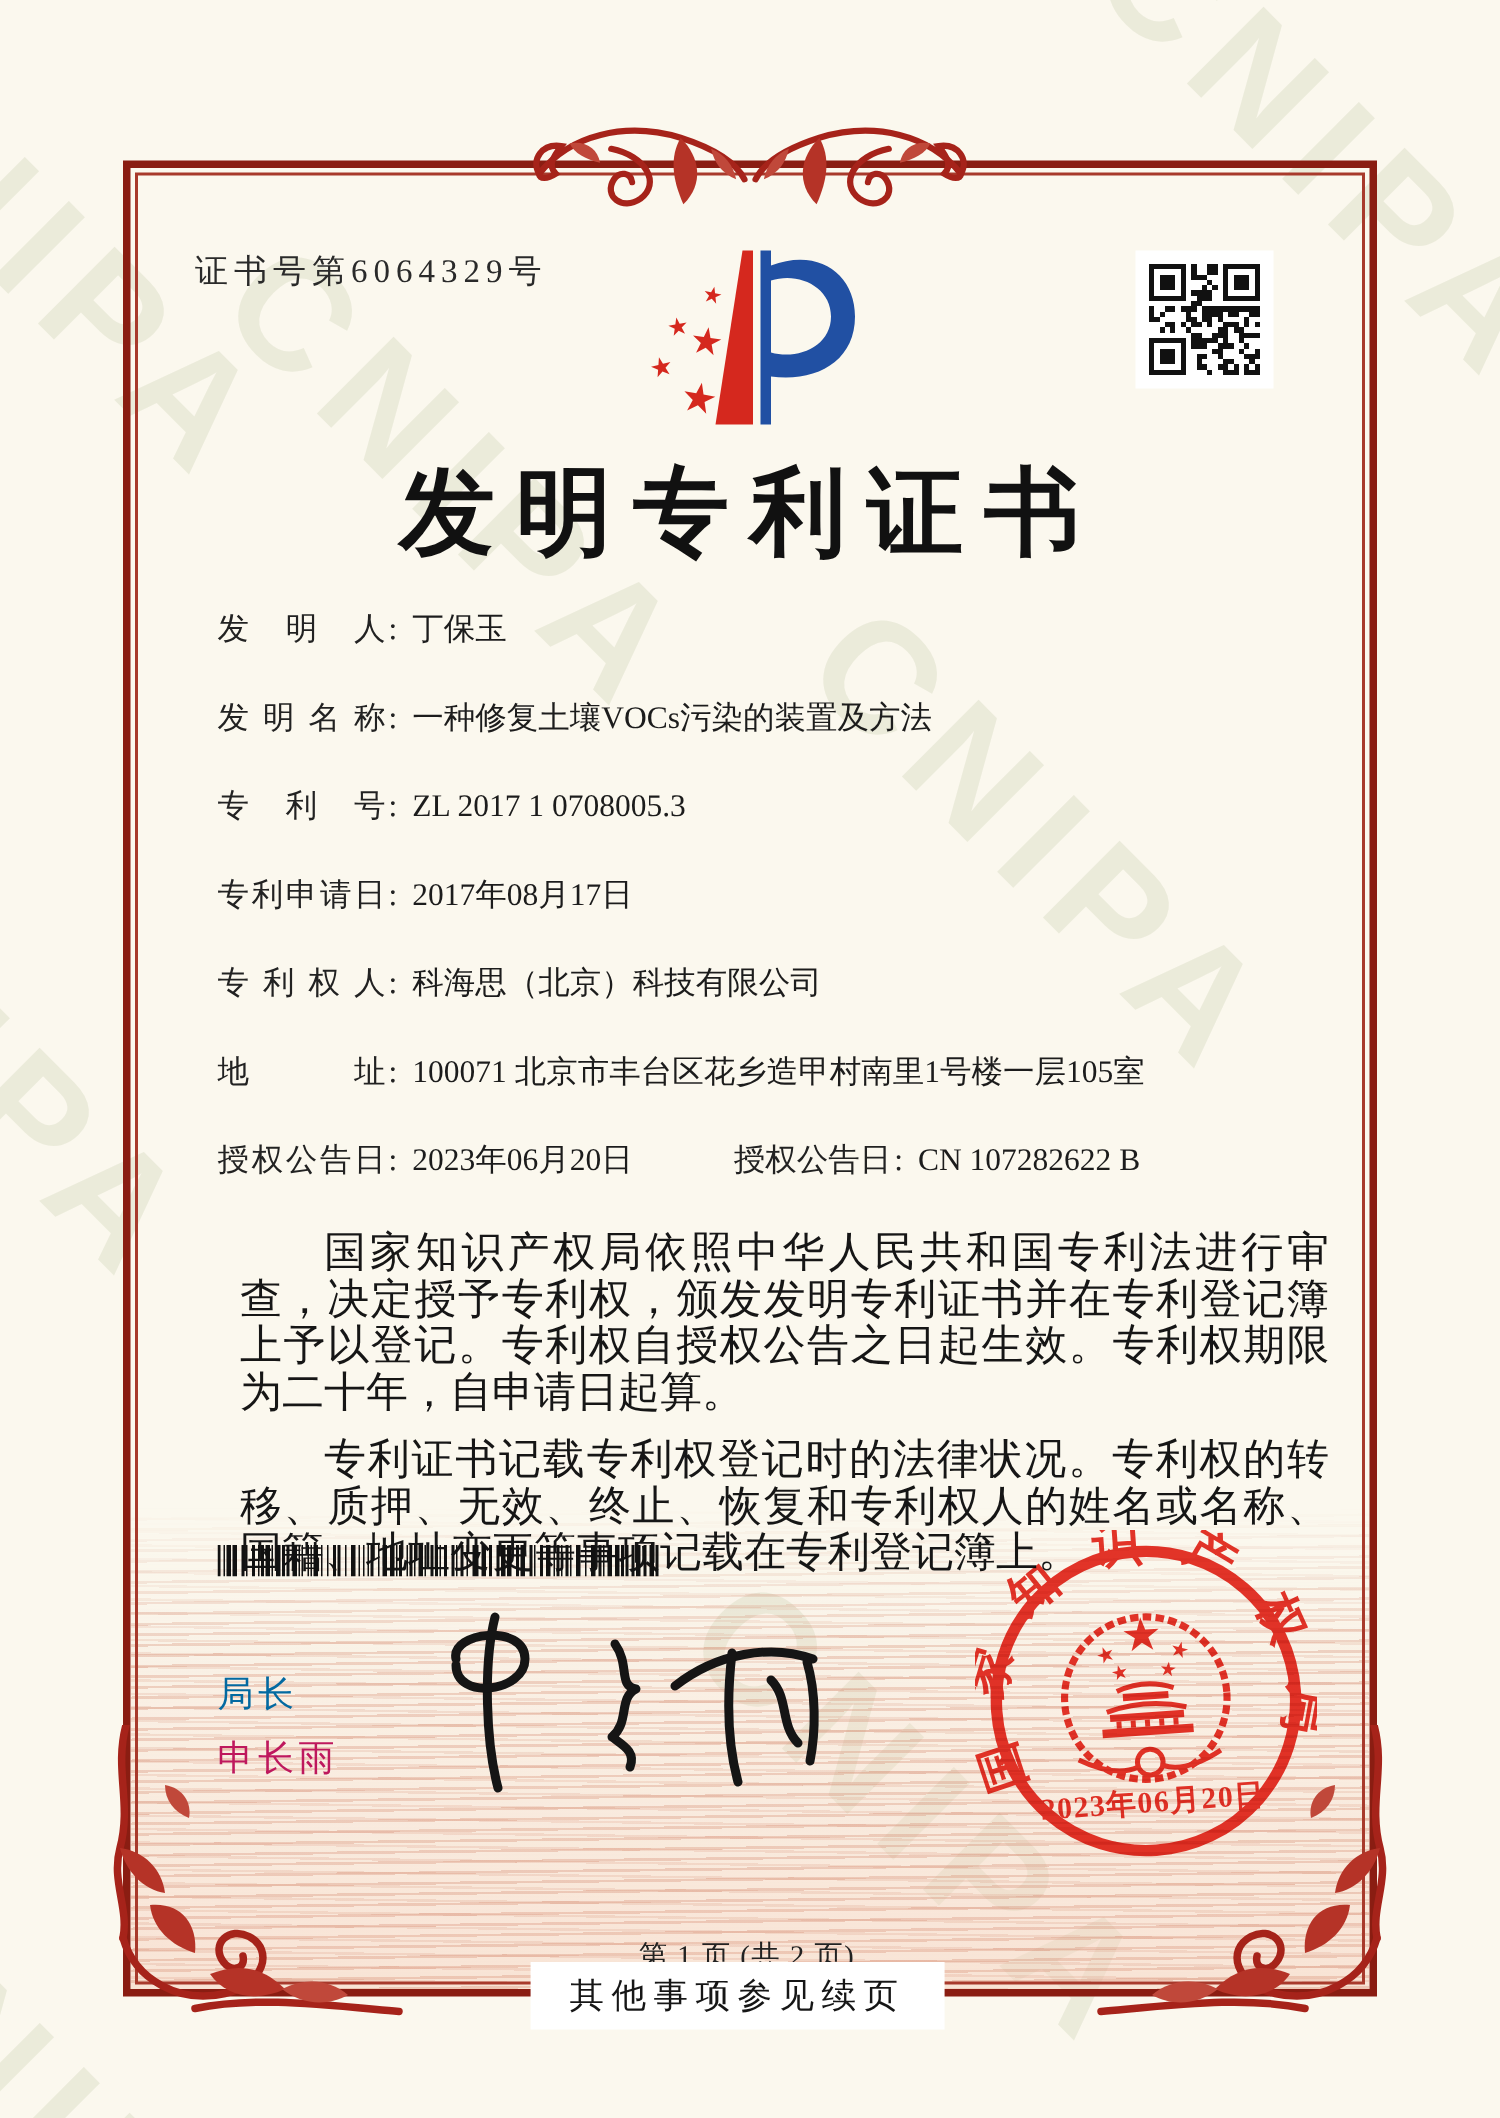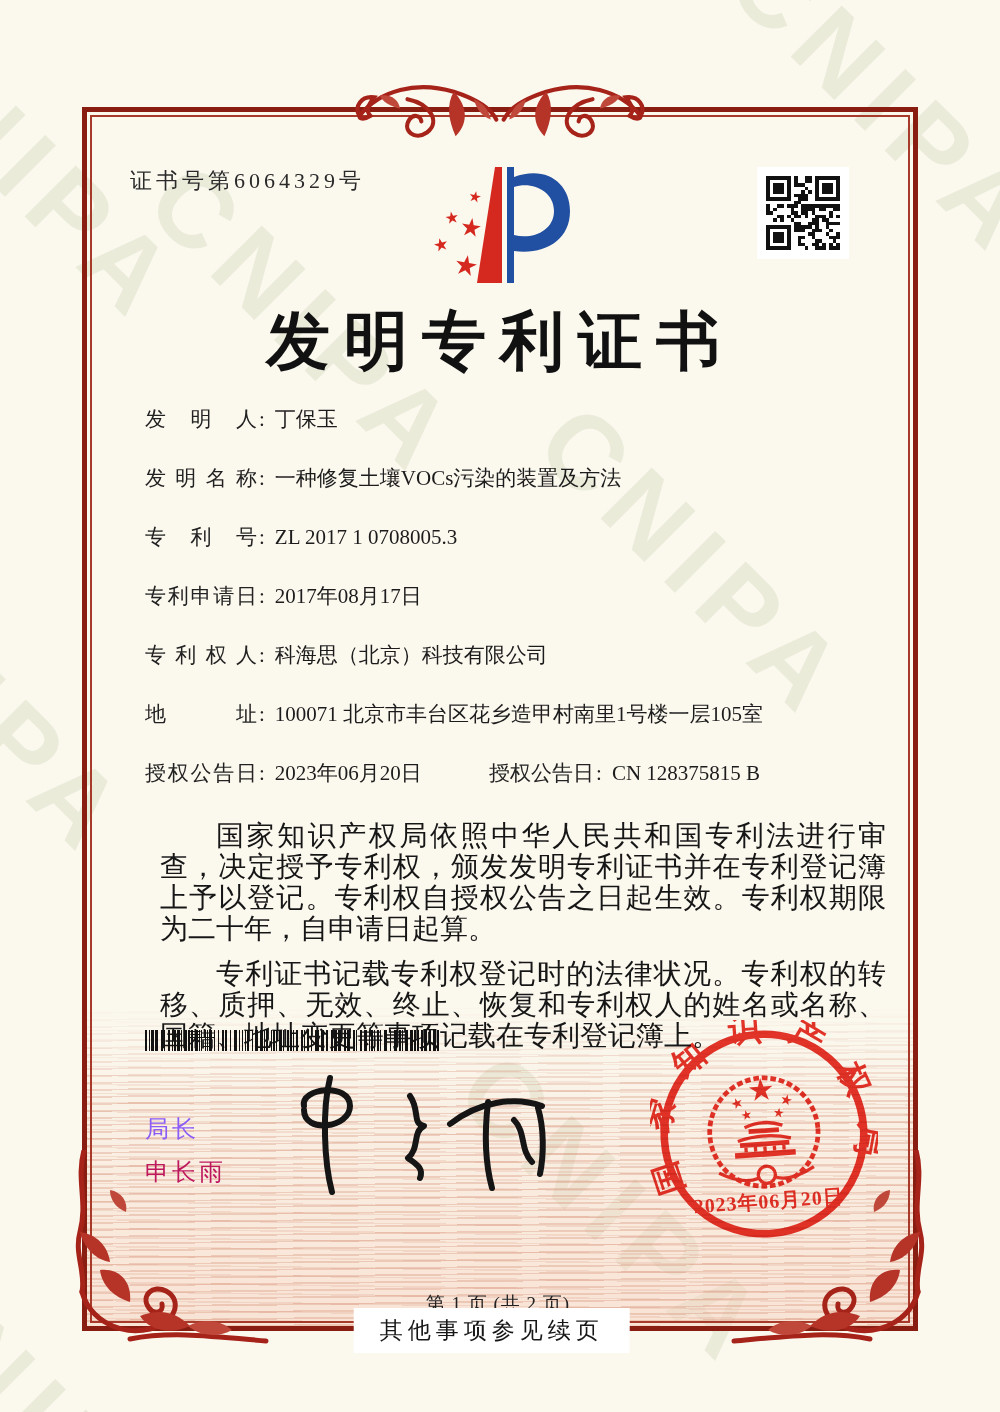--- a/index.html
+++ b/index.html
@@ -52,21 +52,21 @@
   .fcolon{display:inline-block;margin:0 10px 0 2px;color:#222;}
   .fvalue{color:#1c1c1c;}
   .fpair{display:inline-block;}
   .fpair.second{margin-left:62px;}
   .fpair.second .flabel{width:auto;text-align-last:auto;}
   
   .body-text{position:absolute;left:160px;top:820px;width:726px;font-size:28px;}
   .body-text p{margin:0 0 14px 0;line-height:31px;text-indent:2em;text-align:justify;color:#161616;}
   
   .barcode{position:absolute;left:145px;top:1030px;}
-  .signer-title{position:absolute;left:145px;top:1113px;font-family:"Liberation Sans","DejaVu Sans",sans-serif;font-size:24px;letter-spacing:3px;color:#8b5cf6;}
+  .signer-title{position:absolute;left:145px;top:1113px;font-family:"Liberation Sans","DejaVu Sans",sans-serif;font-size:24px;letter-spacing:3px;color:#0369a1;}
   .signer-name{position:absolute;left:145px;top:1156px;font-family:"Liberation Sans","DejaVu Sans",sans-serif;font-size:24px;letter-spacing:3px;color:#be185d;text-align:center;}
   .signature{position:absolute;left:292px;top:1066px;width:264px;height:132px;}
   .seal{position:absolute;left:650px;top:1020px;width:228px;height:228px;mix-blend-mode:multiply;opacity:.93;}
   .page-indicator{position:absolute;left:0;top:1291px;width:960px;text-align:center;font-size:19px;letter-spacing:1px;color:#222;padding-left:18px;}
   .note-box{
     position:absolute;left:500px;top:1308px;transform:translateX(-53%);
     background:#ffffff;padding:7px 26px;font-size:23px;letter-spacing:5px;color:#161616;
   }
   
   .flourish{position:absolute;pointer-events:none;}
@@ -327,21 +327,21 @@
       <span class="flabel">专利权人</span><span class="fcolon">:</span><span class="fvalue">科海思（北京）科技有限公司</span>
     </div>
     <div class="frow">
       <span class="flabel">地址</span><span class="fcolon">:</span><span class="fvalue">100071 北京市丰台区花乡造甲村南里1号楼一层105室</span>
     </div>
     <div class="frow">
       <span class="fpair">
         <span class="flabel">授权公告日</span><span class="fcolon">:</span><span class="fvalue">2023年06月20日</span>
       </span>
       <span class="fpair second">
-        <span class="flabel">授权公告日</span><span class="fcolon">:</span><span class="fvalue">CN 128375815 B</span>
+        <span class="flabel">授权公告日</span><span class="fcolon">:</span><span class="fvalue">CN 107282622 B</span>
       </span>
     </div>
   </div>
 
   <div class="body-text">
     <p>国家知识产权局依照中华人民共和国专利法进行审查，决定授予专利权，颁发发明专利证书并在专利登记簿上予以登记。专利权自授权公告之日起生效。专利权期限为二十年，自申请日起算。</p>
     <p>专利证书记载专利权登记时的法律状况。专利权的转移、质押、无效、终止、恢复和专利权人的姓名或名称、国籍、地址变更等事项记载在专利登记簿上。</p>
   </div>
 
   <svg class="barcode" id="barcode-svg" width="298" height="21">

